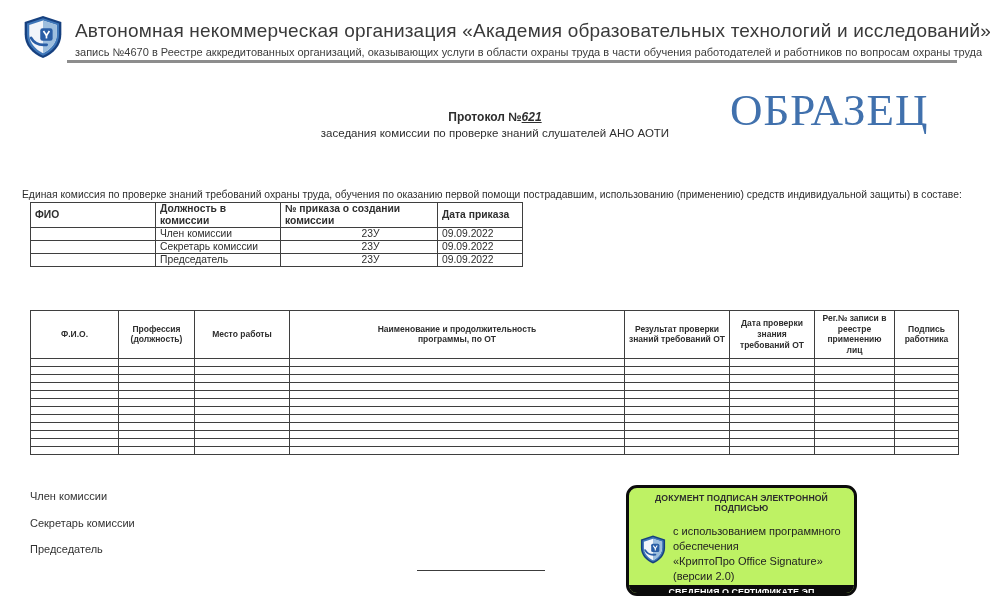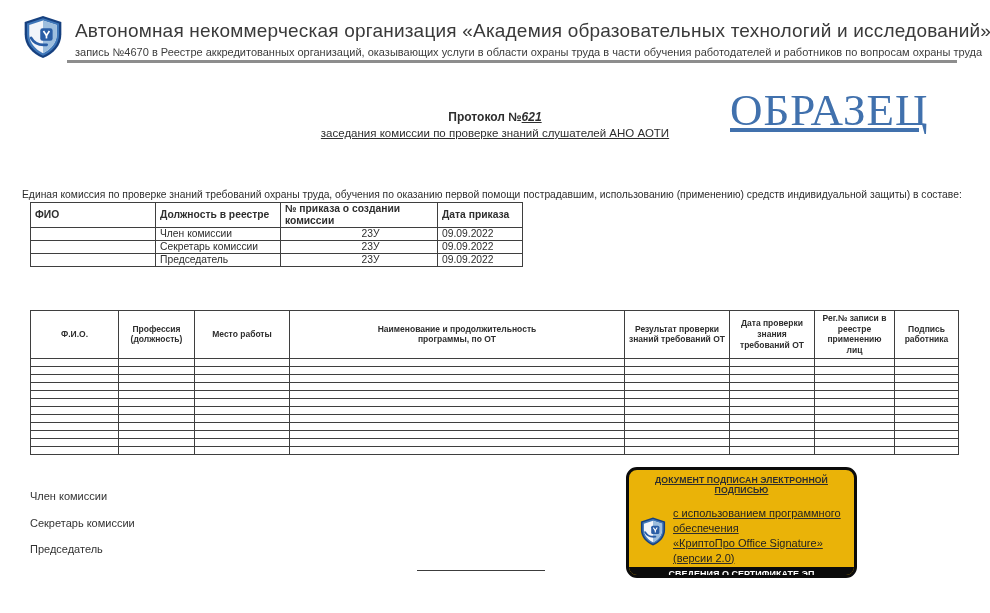--- a/index.html
+++ b/index.html
@@ -21,30 +21,30 @@
   }
   .header-rule {
     position:absolute; left:67px; top:60px; width:890px; height:3px;
     background:#8d8d8d;
   }
 
   
   .watermark {
     position:absolute; left:730px; top:88px;
     font-family:"Liberation Serif", serif; font-size:45px; line-height:1;
-    color:#4171ad; letter-spacing:1px;text-decoration:underline;
+    color:#4171ad; letter-spacing:1px;
   }
   .protocol-title {
     position:absolute; left:0; top:110px; width:990px;
     text-align:center; font-size:12px; font-weight:bold;
   }
   .pt-num { font-style:italic; text-decoration:underline; }
   .protocol-subtitle {
     position:absolute; left:0; top:127px; width:990px;
-    text-align:center; font-size:11.5px;text-decoration:underline;
+    text-align:center; font-size:11.5px;
   }
 
   
   .para { position:absolute; left:22px; font-size:10.3px; white-space:nowrap; }
   .intro   { top:189px; }
   .results { top:297px; }
 
   
   table { border-collapse:collapse; background:#fff; }
   th, td { border:1px solid #3f3f3f; }
@@ -69,22 +69,22 @@
   
   .sig { position:absolute; left:30px; font-size:11px; color:#333; }
   .sig-1 { top:490px; } .sig-2 { top:517px; } .sig-3 { top:543px; }
   .center-sign-line {
     position:absolute; left:417px; top:570px; width:128px; height:0;
     border-top:1px solid #3c3c3c;
   }
 
   
   .stamp {
-    position:absolute; left:626px; top:467px; width:231px; height:111px;
-    border:3px solid #0b0b0b; border-radius:11px; background:#eab308; overflow:hidden;text-decoration:underline;
+    position:absolute; left:626px; top:485px; width:231px; height:111px;
+    border:3px solid #0b0b0b; border-radius:11px; background:#bef264; overflow:hidden;
   }
   .stamp-title {
     font-weight:bold; font-size:8.7px; text-align:center; margin-top:5px;
     letter-spacing:0.1px;
   }
   .stamp-soft { display:flex; align-items:center; gap:5px; padding:3px 6px 2px 9px; }
   .stamp-soft-text { flex:1; font-size:11px; text-align:left; line-height:1.35; color:#222;margin-top:8px; }
   .stamp-bar {
     background:#0b0b0b; color:#fff; font-weight:bold; font-size:9px;
     text-align:center; padding:2px 0 3px 0;
@@ -119,21 +119,21 @@
   <table class="commission-table">
     <colgroup>
       <col style="width:125px">
         <col style="width:125px">
         <col style="width:157px">
         <col style="width:85px">
     </colgroup>
     <thead>
       <tr>
         <th>ФИО</th>
-        <th>Должность в реестре</th>
+        <th>Должность в комиссии</th>
         <th>№ приказа о создании комиссии</th>
         <th>Дата приказа</th>
       </tr>
     </thead>
     <tbody>
       <tr>
         <td></td>
         <td>Член комиссии</td>
         <td class="c">23У</td>
         <td>09.09.2022</td>

